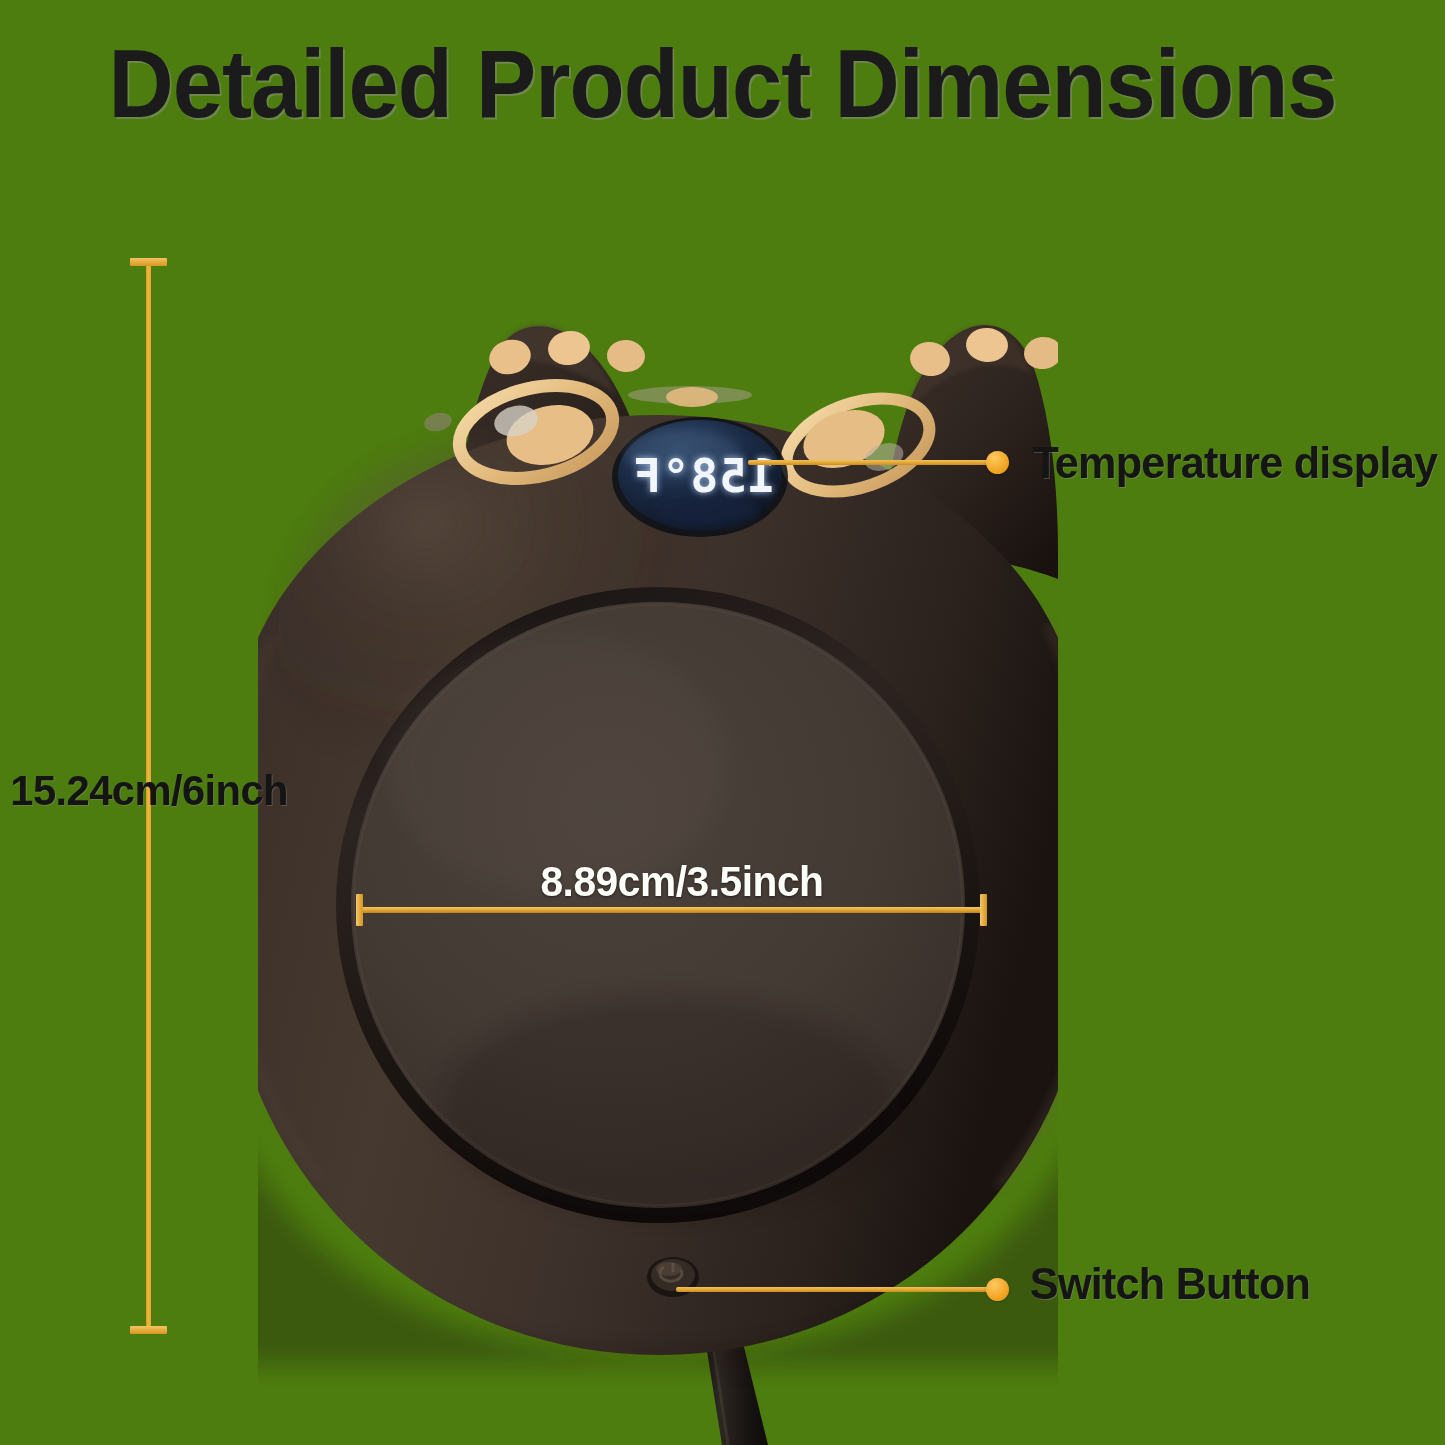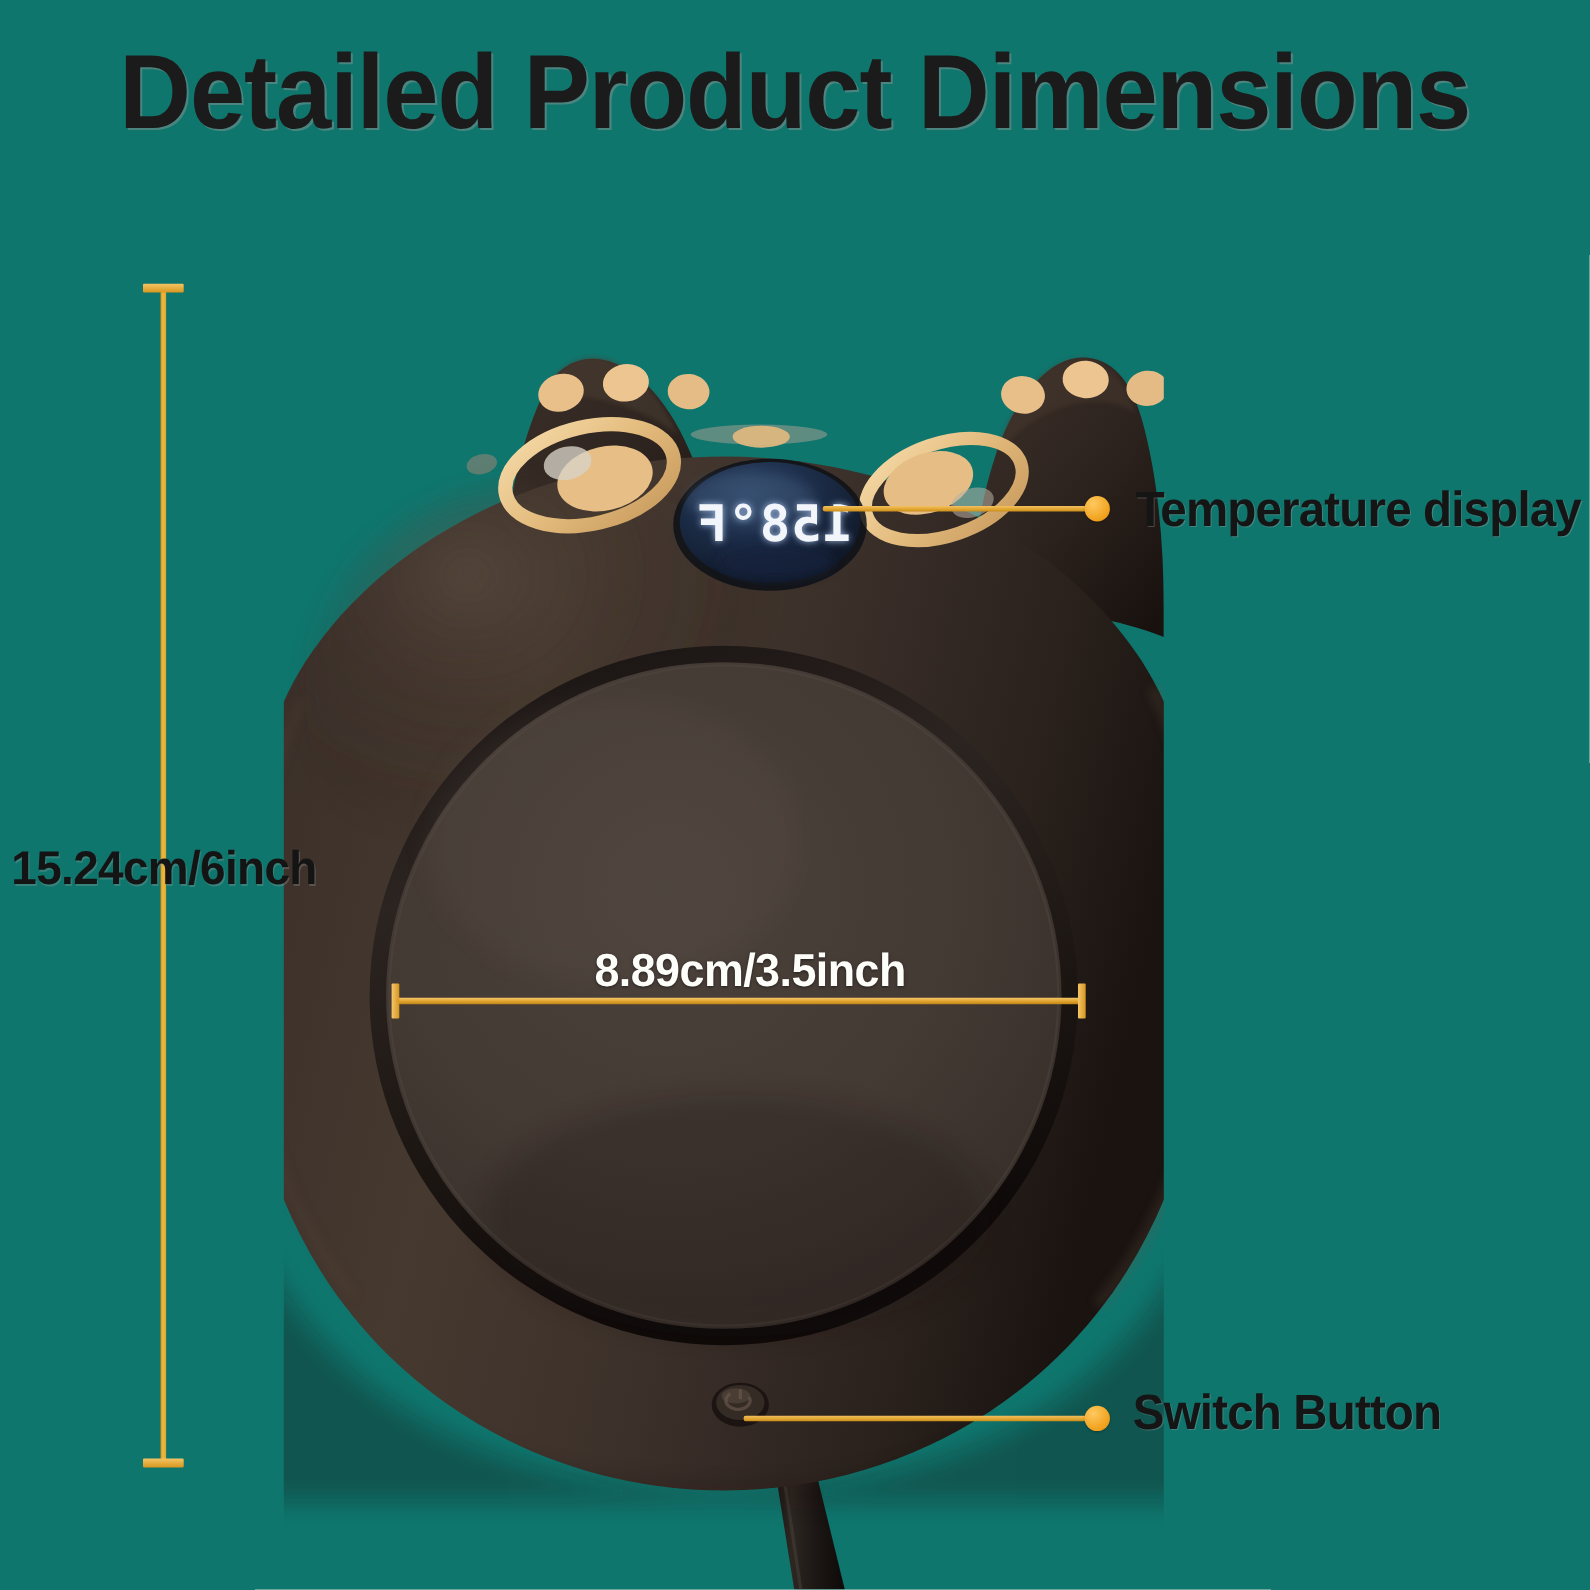--- a/index.html
+++ b/index.html
@@ -11,21 +11,21 @@
     height: 1445px;
     background: #fdfdf4;
     font-family: "Liberation Sans", sans-serif;
     overflow: hidden;
   }
 
   #stage {
     position: relative;
     width: 1445px;
     height: 1445px;
-    background: #0f766e;
+    background: #4d7c0f;
   }
 
   
   #title {
     position: absolute;
     left: 0;
     top: 34px;
     width: 1445px;
     text-align: center;
     font-family: "Liberation Sans Narrow", "Liberation Sans", sans-serif;

